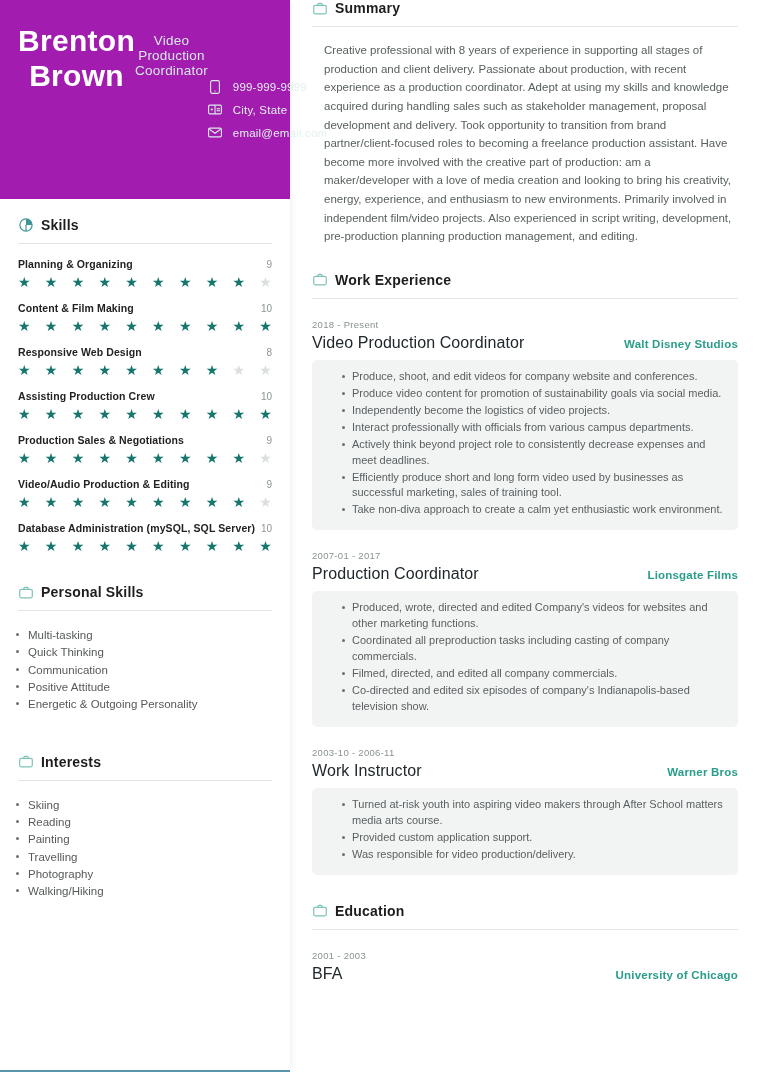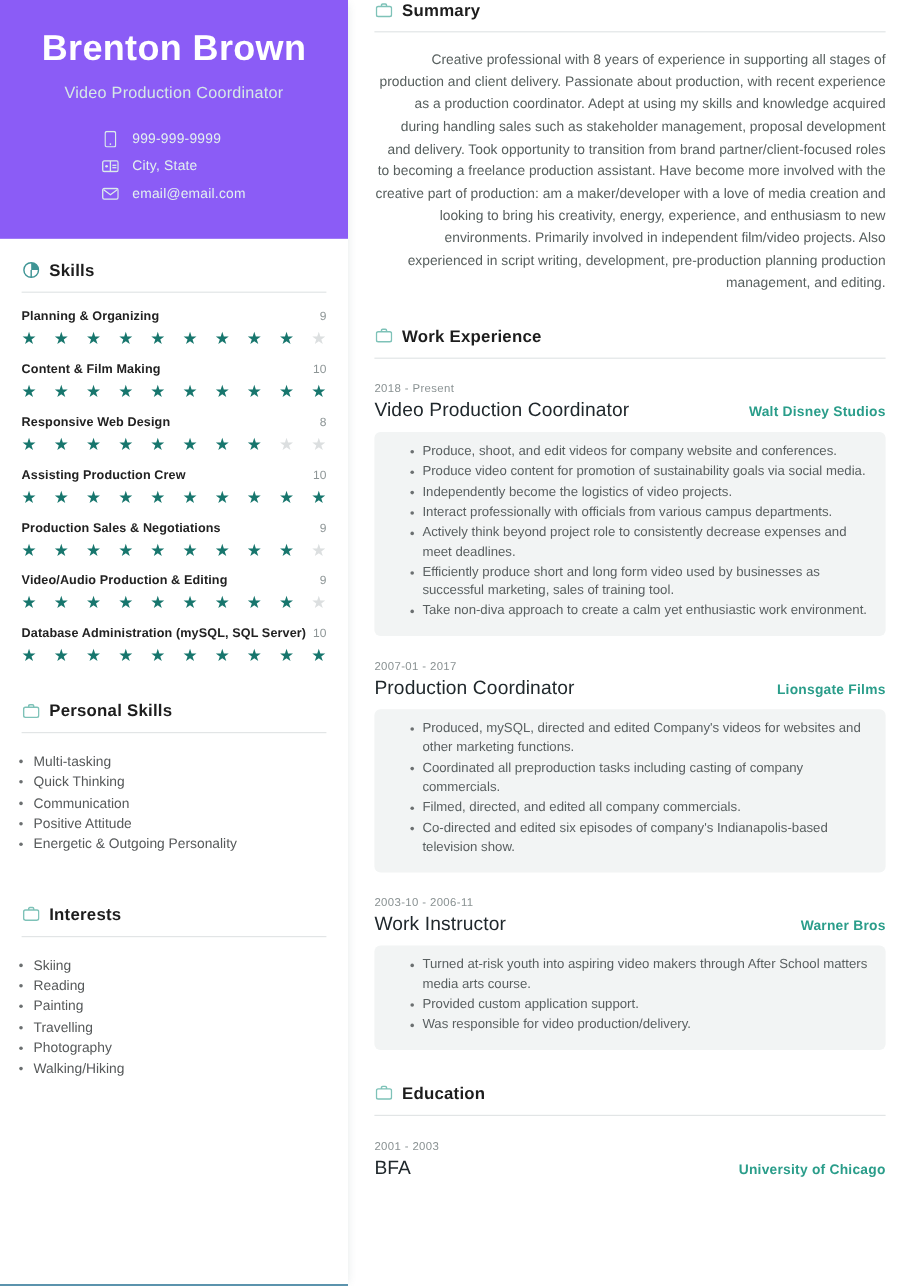--- a/index.html
+++ b/index.html
@@ -35,26 +35,25 @@
   .sidebar-bottom-rule {
     position: absolute;
     left: 0;
     bottom: 0;
     width: 290px;
     height: 2px;
     background: #5b93ad;
   }
 
   .hero {
-    background: #8b5cf6;
+    background: #a21caf;
     padding: 22px 18px 26px 18px;
     min-height: 199px;
     display: flex;
-    flex-direction: column;
-    align-items: center;
+    flex-direction: row;
   }
 
   .hero-name {
     color: #ffffff;
     font-size: 30px;
     font-weight: bold;
     letter-spacing: 0.3px;
     text-align: center;
     line-height: 1.15;
     margin-top: 2px;
@@ -182,21 +181,22 @@
     position: relative;
   }
   .main .sec { padding: 0; }
   .main .sec-head { padding-top: 0; }
 
   .summary-text {
     font-size: 11.5px;
     line-height: 1.62;
     color: #58605f;
     margin-top: 14px;
-    text-align: right;
+    text-align: left;
+    margin-left: 12px;
   }
 
   .job { margin-top: 20px; }
   .job-date {
     font-size: 9.5px;
     color: #8a9293;
     letter-spacing: 0.3px;
     margin-bottom: 4px;
   }
   .job-head {
@@ -531,21 +531,21 @@
             </div>
           </div>
           <div class="job">
             <div class="job-date">2007-01 - 2017</div>
             <div class="job-head">
               <div class="job-title">Production Coordinator</div>
               <div class="job-company">Lionsgate Films</div>
             </div>
             <div class="job-box">
               <ul>
-                <li>Produced, mySQL, directed and edited Company's videos for websites and other marketing functions.</li>
+                <li>Produced, wrote, directed and edited Company's videos for websites and other marketing functions.</li>
                 <li>Coordinated all preproduction tasks including casting of company commercials.</li>
                 <li>Filmed, directed, and edited all company commercials.</li>
                 <li>Co-directed and edited six episodes of company's Indianapolis-based television show.</li>
               </ul>
             </div>
           </div>
           <div class="job">
             <div class="job-date">2003-10 - 2006-11</div>
             <div class="job-head">
               <div class="job-title">Work Instructor</div>

